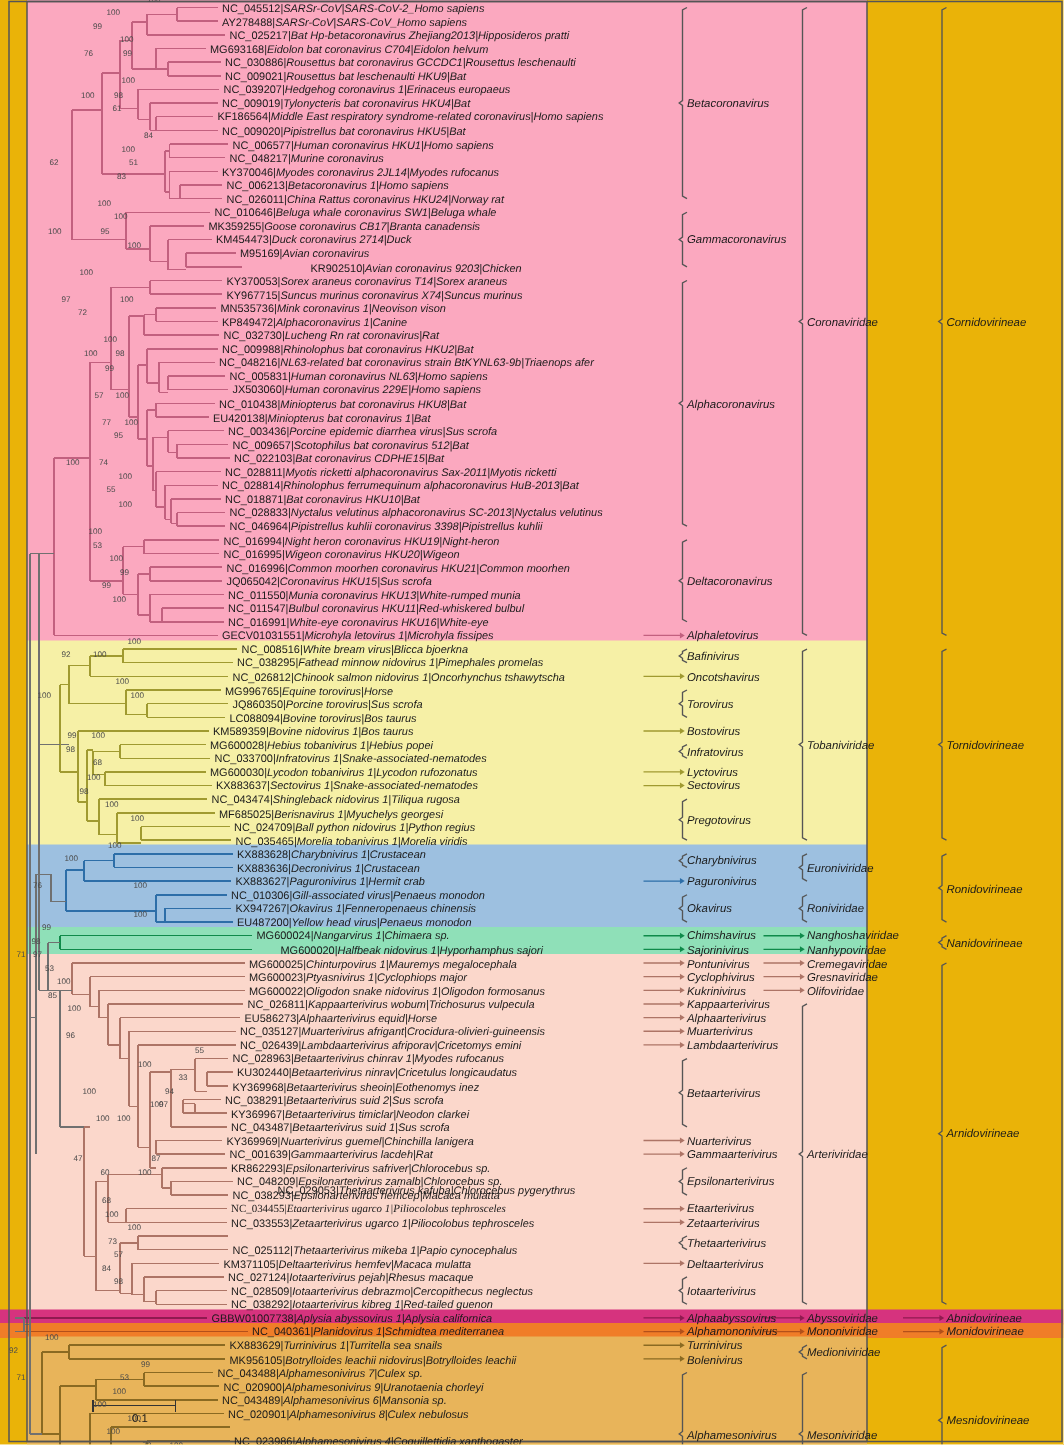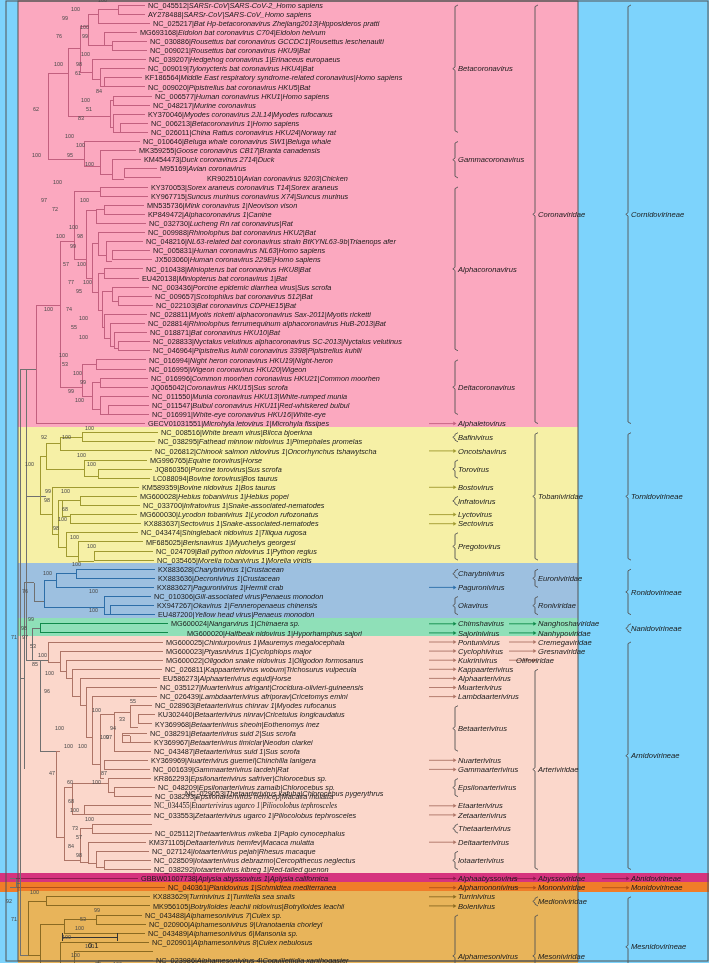--- a/index.html
+++ b/index.html
@@ -1,17 +1,17 @@
 <!DOCTYPE html>
 <html><head>
 <meta charset="utf-8">
 <style>
   html,body{margin:0;padding:0;background:#fff;}
   body{font-family:"Liberation Sans", sans-serif;}
-  #page{position:relative;width:709px;height:963px;overflow:hidden;background:#7dd3fc;}
+  #page{position:relative;width:709px;height:963px;overflow:hidden;background:#eab308;}
   .band{position:absolute;left:18px;}
   .taxon{position:absolute;white-space:nowrap;font-size:7.3px;color:#1a1a1a;line-height:9px;}
   .taxon .acc{font-style:normal;}
   .taxon .it{font-style:italic;}
   .boot{position:absolute;font-size:5.4px;color:#4a4a4a;white-space:nowrap;line-height:6px;}
   .rank{position:absolute;white-space:nowrap;font-size:7.6px;font-style:italic;color:#1a1a1a;line-height:9px;}
   .scale-lbl{position:absolute;font-size:7.6px;color:#1a1a1a;}
   svg.brlayer{position:absolute;left:0;top:0;width:709px;height:963px;overflow:visible;pointer-events:none;}
 </style>
 </head>
@@ -469,21 +469,21 @@
       <path d="M626.3,885.6999999999999 L629.5,887.6999999999999 L626.3,889.6999999999999 Z" fill="#b2501a"></path>
       <path d="M631,896.8 L628,898.4 L628,945.2499999999999 L625.8,946.8499999999999 L628,948.4499999999999 L628,995.3 L631,996.9" fill="none" stroke="#555555" stroke-width="0.9"></path>
     </svg>
 
   <div id="taxa-layer">
       <div class="taxon" style="left: 148px; top: 0.6px;"><span class="acc">NC_045512|</span><span class="it">SARSr-CoV|SARS-CoV-2_Homo sapiens</span></div>
       <div class="taxon" style="left: 148px; top: 9.7px;"><span class="acc">AY278488|</span><span class="it">SARSr-CoV|SARS-CoV_Homo sapiens</span></div>
       <div class="taxon" style="left: 153px; top: 18.8px;"><span class="acc">NC_025217|</span><span class="it">Bat Hp-betacoronavirus Zhejiang2013|Hipposideros pratti</span></div>
       <div class="taxon" style="left: 140px; top: 27.9px;"><span class="acc">MG693168|</span><span class="it">Eidolon bat coronavirus C704|Eidolon helvum</span></div>
       <div class="taxon" style="left: 150px; top: 37px;"><span class="acc">NC_030886|</span><span class="it">Rousettus bat coronavirus GCCDC1|Rousettus leschenaulti</span></div>
-      <div class="taxon" style="left: 150px; top: 46.1px;"><span class="acc">NC_009021|</span><span class="it">Rousettus bat coronavirus HKU9|Bat</span></div>
+      <div class="taxon" style="left: 150px; top: 46.1px;"><span class="acc">NC_009021|</span><span class="it">Rousettus bat leschenaulti HKU9|Bat</span></div>
       <div class="taxon" style="left: 149px; top: 55.2px;"><span class="acc">NC_039207|</span><span class="it">Hedgehog coronavirus 1|Erinaceus europaeus</span></div>
       <div class="taxon" style="left: 148px; top: 64.3px;"><span class="acc">NC_009019|</span><span class="it">Tylonycteris bat coronavirus HKU4|Bat</span></div>
       <div class="taxon" style="left: 145px; top: 73.4px;"><span class="acc">KF186564|</span><span class="it">Middle East respiratory syndrome-related coronavirus|Homo sapiens</span></div>
       <div class="taxon" style="left: 148px; top: 82.5px;"><span class="acc">NC_009020|</span><span class="it">Pipistrellus bat coronavirus HKU5|Bat</span></div>
       <div class="taxon" style="left: 155px; top: 91.6px;"><span class="acc">NC_006577|</span><span class="it">Human coronavirus HKU1|Homo sapiens</span></div>
       <div class="taxon" style="left: 153px; top: 100.7px;"><span class="acc">NC_048217|</span><span class="it">Murine coronavirus</span></div>
       <div class="taxon" style="left: 148px; top: 109.8px; text-align: center;"><span class="acc">KY370046|</span><span class="it">Myodes coronavirus 2JL14|Myodes rufocanus</span></div>
       <div class="taxon" style="left: 151px; top: 118.9px;"><span class="acc">NC_006213|</span><span class="it">Betacoronavirus 1|Homo sapiens</span></div>
       <div class="taxon" style="left: 151px; top: 128px;"><span class="acc">NC_026011|</span><span class="it">China Rattus coronavirus HKU24|Norway rat</span></div>
       <div class="taxon" style="left: 143px; top: 137.1px;"><span class="acc">NC_010646|</span><span class="it">Beluga whale coronavirus SW1|Beluga whale</span></div>
@@ -726,21 +726,21 @@
       <div class="rank" style="left: 458px; top: 901.5px;">Bolenivirus</div>
       <div class="rank" style="left: 458px; top: 951.55px;">Alphamesonivirus</div>
       <div class="rank" style="left: 538px; top: 209.9px;">Coronaviridae</div>
       <div class="rank" style="left: 538px; top: 492px;">Tobaniviridae</div>
       <div class="rank" style="left: 538px; top: 573.9px;">Euroniviridae</div>
       <div class="rank" style="left: 538px; top: 601.2px;">Roniviridae</div>
       <div class="rank" style="left: 538px; top: 619.4px;">Nanghoshaviridae</div>
       <div class="rank" style="left: 538px; top: 628.5px;">Nanhypoviridae</div>
       <div class="rank" style="left: 538px; top: 637.6px;">Cremegaviridae</div>
       <div class="rank" style="left: 538px; top: 646.7px;">Gresnaviridae</div>
-      <div class="rank" style="left: 516px; top: 655.8px;">Olifoviridae</div>
+      <div class="rank" style="left: 538px; top: 655.8px;">Olifoviridae</div>
       <div class="rank" style="left: 538px; top: 765px;">Arteriviridae</div>
       <div class="rank" style="left: 538px; top: 874.2px;">Abyssoviridae</div>
       <div class="rank" style="left: 538px; top: 883.3px; text-align: right;">Mononiviridae</div>
       <div class="rank" style="left: 538px; top: 896.95px;">Medioniviridae</div>
       <div class="rank" style="left: 538px; top: 951.55px;">Mesoniviridae</div>
       <div class="rank" style="left: 631px; top: 209.9px;">Cornidovirineae</div>
       <div class="rank" style="left: 631px; top: 492px;">Tornidovirineae</div>
       <div class="rank" style="left: 631px; top: 587.55px;">Ronidovirineae</div>
       <div class="rank" style="left: 631px; top: 623.95px;">Nanidovirineae</div>
       <div class="rank" style="left: 631px; top: 751.35px;">Arnidovirineae</div>

